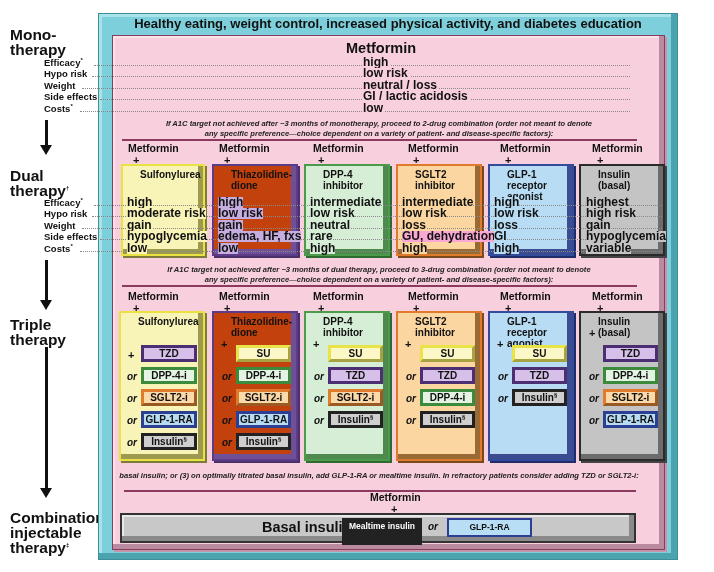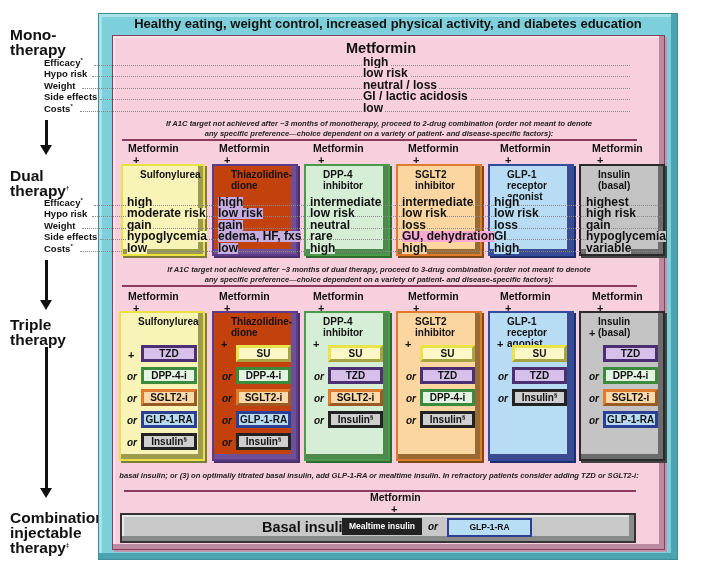--- a/index.html
+++ b/index.html
@@ -49,21 +49,21 @@
   .k-dpp { background: #e3f4e3; border-color: #3c8a3c; }
   .k-sglt { background: #fcd9a8; border-color: #9a5a24; border-left-color: #e07a2c; border-top-color: #e07a2c; }
   .k-glp { background: #b7dcf4; border-color: #2d3f92; }
   .k-ins { background: #cfcfcf; border-color: #222; }
   .or { position: absolute; font-weight: bold; font-style: italic; font-size: 10px; line-height: 11px; }
   sup { font-size: 6px; line-height: 0; }
 
   .basal-bar { position: absolute; left: 120px; top: 513px; width: 516px; height: 30px; background: #c8c8c8; border: 2px solid #333;
     box-shadow: inset -5px -5px 0 #8a8a8a, inset 2px 2px 0 #e8e8e8; }
   .basal-text { position: absolute; left: 262px; top: 519px; font-weight: bold; font-size: 14.5px; line-height: 16px; }
-  .mealtime { position: absolute; left: 342px; top: 518px; width: 80px; height: 17px; background: #222; color: #fff; font-weight: bold; font-size: 8.5px; line-height: 17px; text-align: center; }
+  .mealtime { position: absolute; left: 342px; top: 518px; width: 80px; height: 27px; background: #222; color: #fff; font-weight: bold; font-size: 8.5px; line-height: 17px; text-align: center; }
   .glp-ra-bottom { position: absolute; left: 447px; top: 518px; width: 85px; height: 19px; background: #b8def6; border: 2px solid #2d3f92; font-weight: bold; font-size: 8.5px; line-height: 15px; text-align: center; }
 </style>
 </head>
 <body>
 
 <div class="stage" style="top:27px;">
   <div>Mono-</div>
   <div>therapy</div>
 </div>
 <div class="rowlbl" style="top:57px;"><span>Efficacy</span><sup>*</sup></div>

